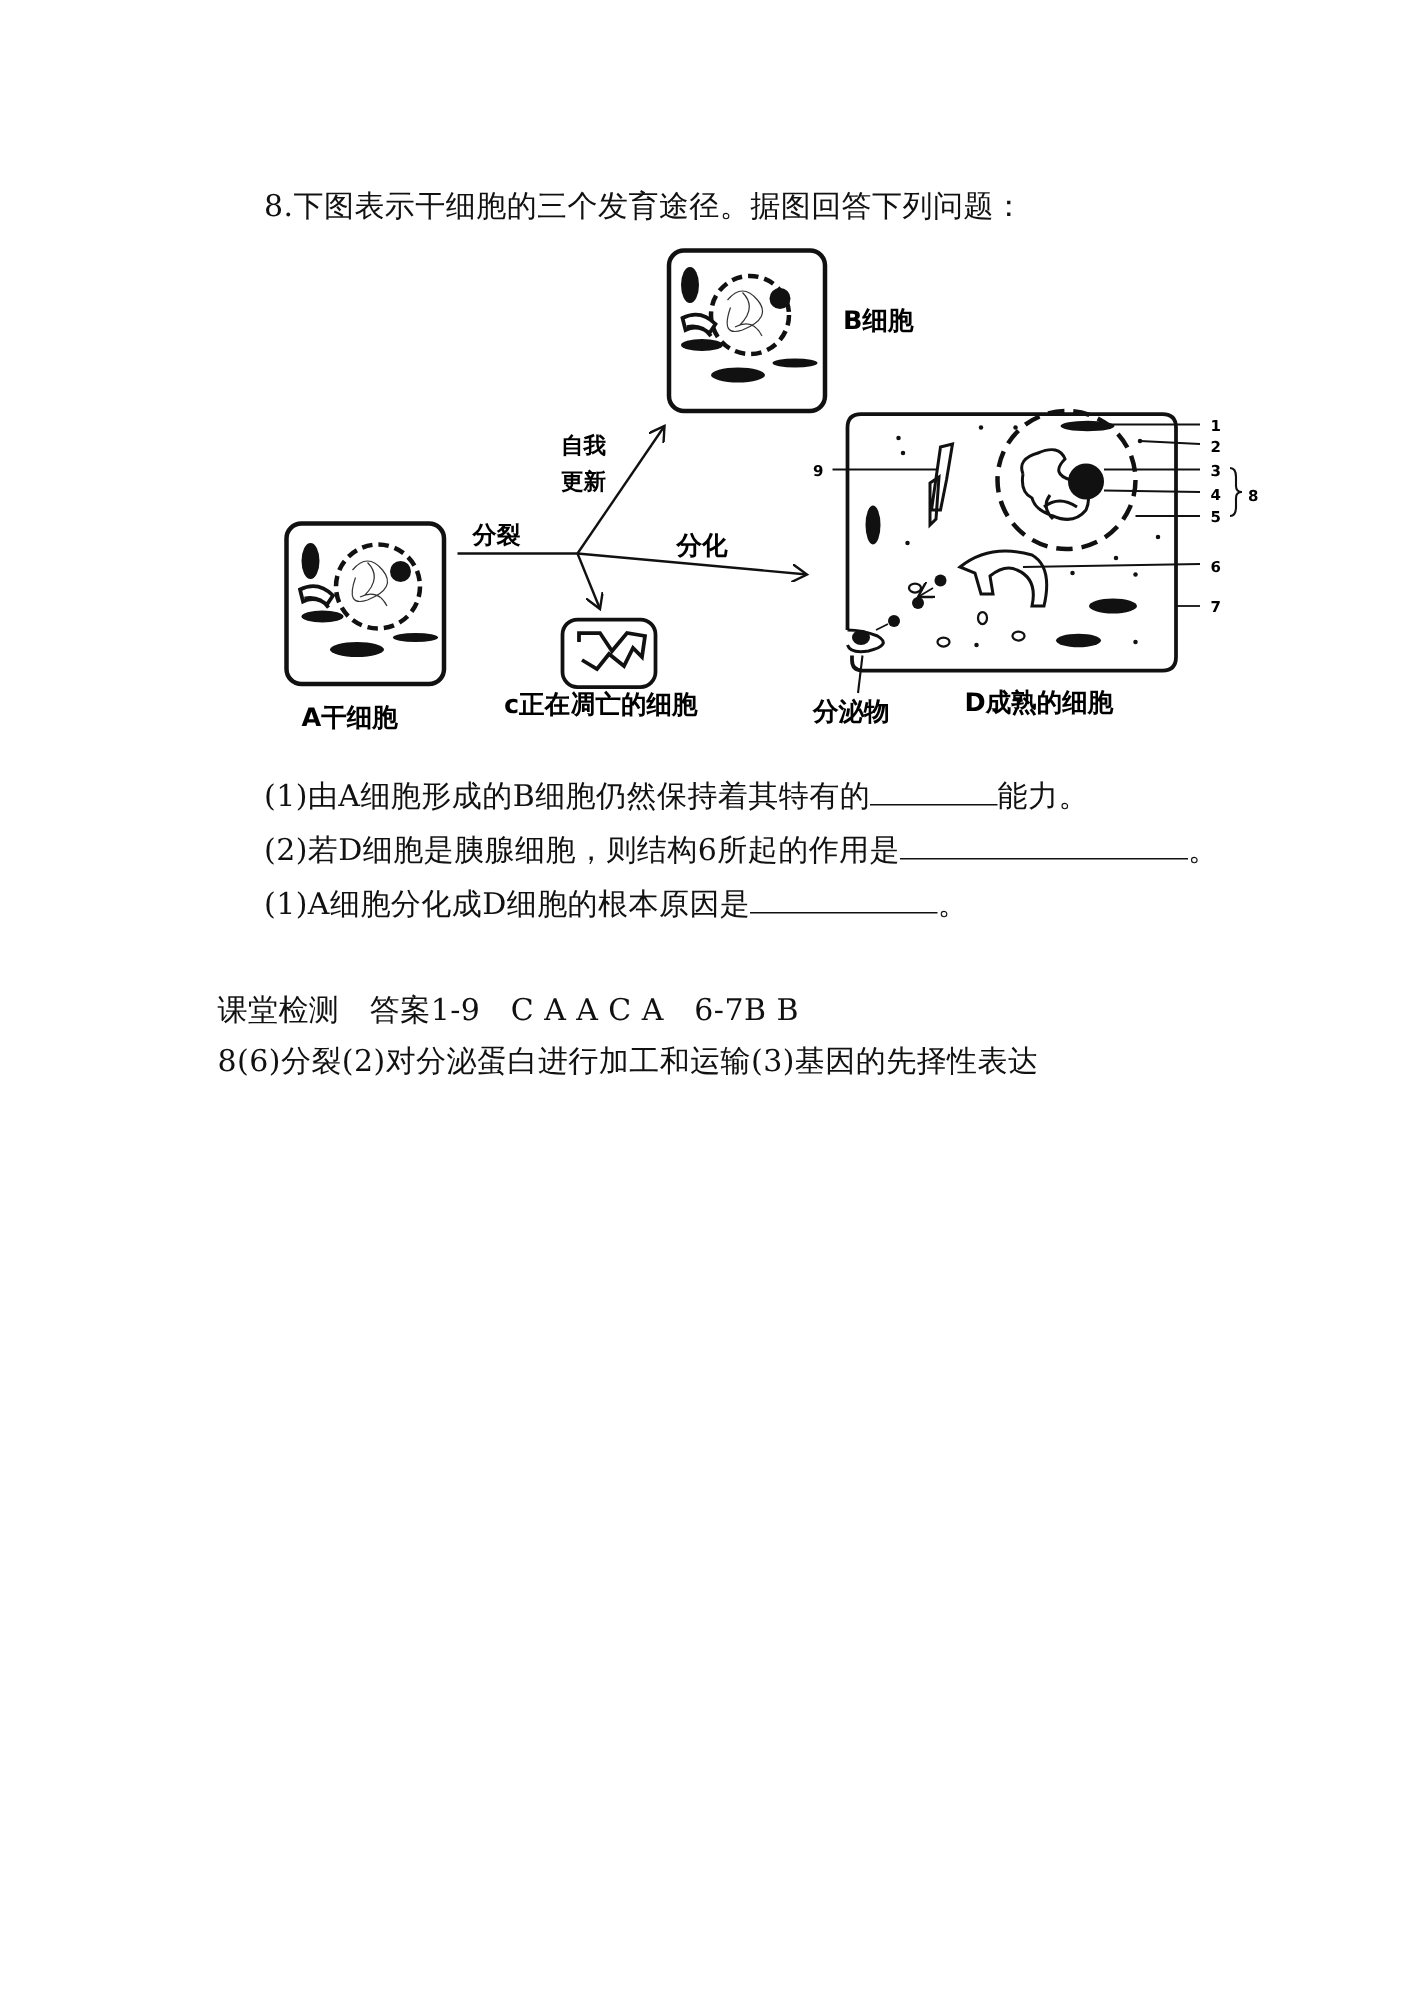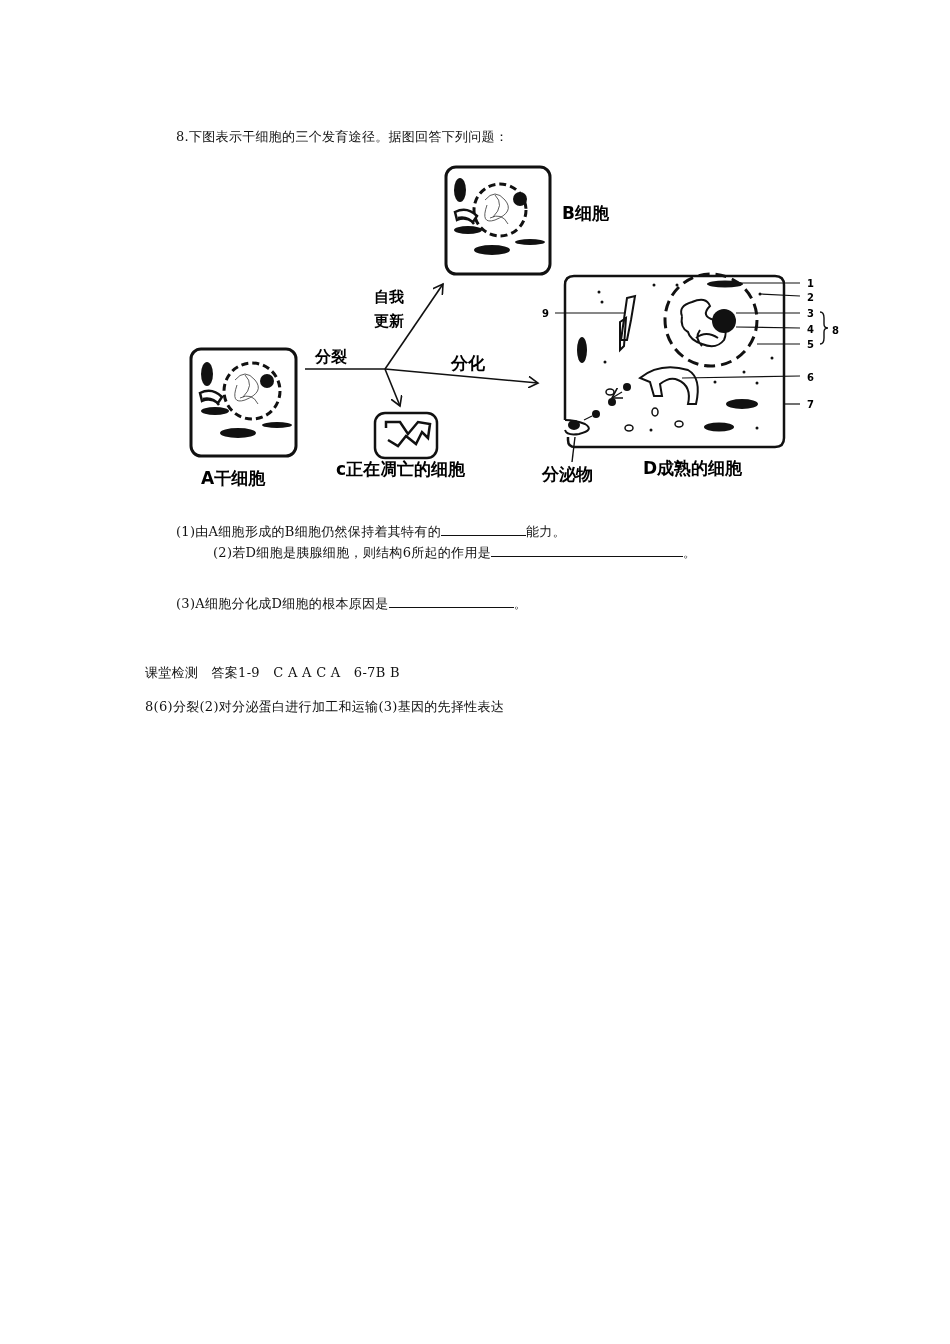--- a/index.html
+++ b/index.html
@@ -1,18 +1,18 @@
 <!DOCTYPE html>
 <html><head>
   <meta charset="utf-8">
   <style>
     html, body { margin: 0; padding: 0; background: #ffffff; }
     body { width: 950px; height: 1344px; position: relative; overflow: hidden;
            font-family: "DejaVu Serif", "Liberation Serif", serif; color: #111; }
-    .txt { position: absolute; font-size: 13px; line-height: 20px; white-space: nowrap; letter-spacing: 0.3px; }
+    .txt { position: absolute; font-size: 20px; line-height: 20px; white-space: nowrap; letter-spacing: 0.3px; }
     .blank { display: inline-block; border-bottom: 1.5px solid #111; height: 15px; vertical-align: baseline; }
     .diagram { position: absolute; left: 180px; top: 160px; width: 670px; height: 340px; }
     .lbl { font-family: "DejaVu Sans", "Liberation Sans", sans-serif; font-weight: bold; }
   </style>
 </head>
 <body>
 
 <div class="txt" style="left:176px; top:127px;">8.下图表示干细胞的三个发育途径。据图回答下列问题：</div>
 
 <svg class="diagram" viewBox="180 160 670 340" width="670" height="340">
@@ -120,21 +120,21 @@
     <text x="832" y="334">8</text>
     <text x="542" y="317">9</text>
   </g>
   <text x="542" y="480" class="lbl" font-size="17">分泌物</text>
   <text x="643" y="474" class="lbl" font-size="17">D成熟的细胞</text>
 </svg>
 
 <div class="txt" style="left:176px; top:520px;">
   <span>(1)由A细胞形成的B细胞仍然保持着其特有的</span><span class="blank" style="width:85px;"></span><span>能力。</span>
 </div>
-<div class="txt" style="left:176px; top:541px;margin-left:37px;">
+<div class="txt" style="left:176px; top:556px;">
   <span>(2)若D细胞是胰腺细胞，则结构6所起的作用是</span><span class="blank" style="width:192px;"></span><span>。</span>
 </div>
 <div class="txt" style="left:176px; top:592px;">
-  <span>(3)A细胞分化成D细胞的根本原因是</span><span class="blank" style="width:125px;"></span><span>。</span>
+  <span>(1)A细胞分化成D细胞的根本原因是</span><span class="blank" style="width:125px;"></span><span>。</span>
 </div>
 
 <div class="txt" style="left:145px; top:663px;">课堂检测　答案1-9　C A A C A　6-7B B</div>
 <div class="txt" style="left:145px; top:697px;">8(6)分裂(2)对分泌蛋白进行加工和运输(3)基因的先择性表达</div>
 
 </body></html>

